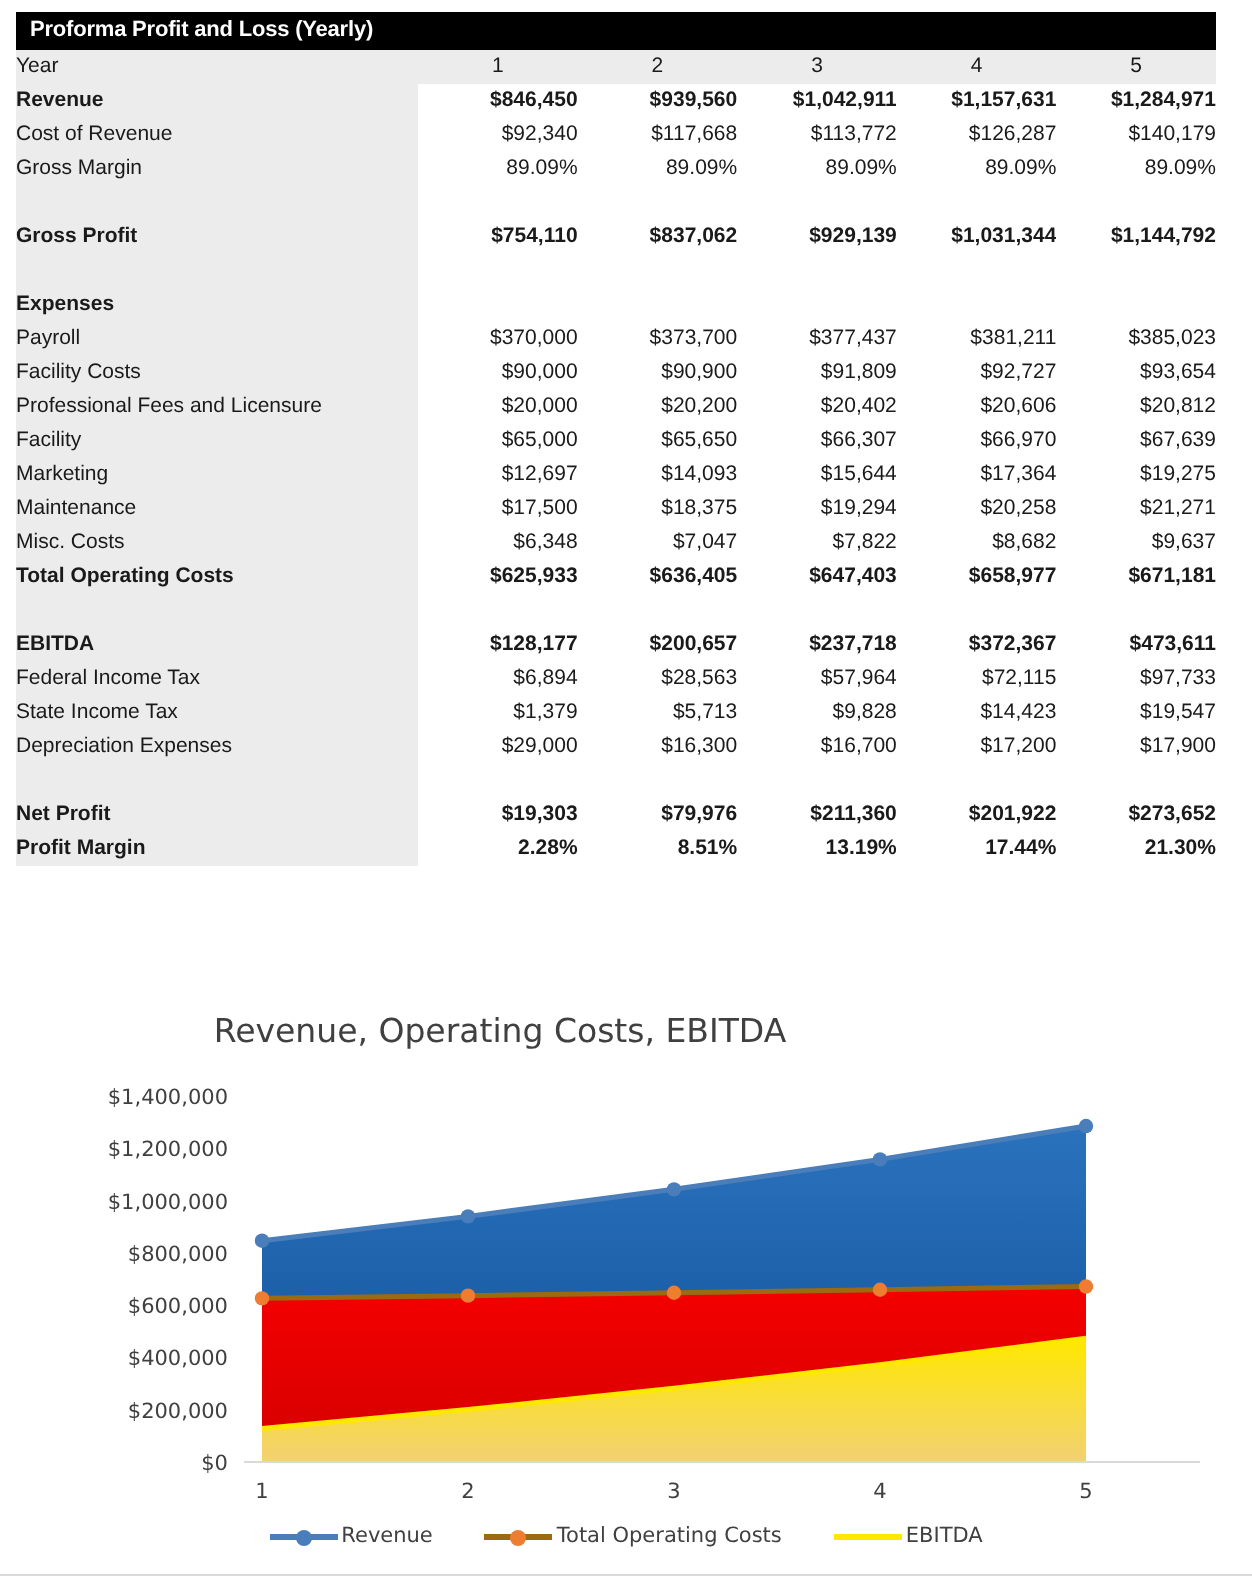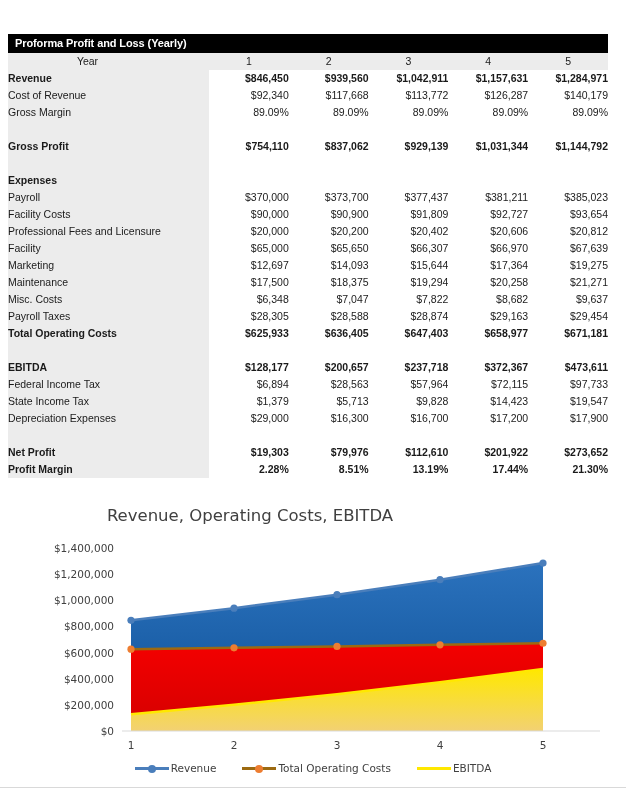--- a/index.html
+++ b/index.html
@@ -26,21 +26,20 @@
 
   .title-bar {
     background: #000000;
     color: #ffffff;
     font-size: 11px;
     font-weight: bold;
     padding: 3px 0 3px 7px;
     letter-spacing: -0.1px;
     height: 13px;
     line-height: 13px;
-    margin-top: 28px;
   }
 
   table.pl {
     border-collapse: collapse;
     width: 100%;
     table-layout: fixed;
     font-size: 10.5px;
   }
   table.pl td {
     padding: 0;
@@ -59,21 +58,20 @@
   td.val {
     width: 79.8px;
     text-align: right;
     padding-right: 9px;
     box-sizing: border-box;
     background: #ffffff;
   }
   
   tr.headrow td.lbl {
     background: #ececec;
-    text-align: center;
     padding-left: 0;
     padding-right: 42px;
   }
   tr.headrow td.val {
     background: #ececec;
     text-align: center;
     padding-right: 0;
   }
   
   tr.spacer td { height: 17px; }
@@ -265,28 +263,20 @@
         </tr>
         <tr class="">
           <td class="lbl">Misc. Costs</td>
           <td class="val">$6,348</td>
           <td class="val">$7,047</td>
           <td class="val">$7,822</td>
           <td class="val">$8,682</td>
           <td class="val">$9,637</td>
         </tr>
         <tr class="">
-          <td class="lbl">Payroll Taxes</td>
-          <td class="val">$28,305</td>
-          <td class="val">$28,588</td>
-          <td class="val">$28,874</td>
-          <td class="val">$29,163</td>
-          <td class="val">$29,454</td>
-        </tr>
-        <tr class="">
           <td class="lbl b">Total Operating Costs</td>
           <td class="val b">$625,933</td>
           <td class="val b">$636,405</td>
           <td class="val b">$647,403</td>
           <td class="val b">$658,977</td>
           <td class="val b">$671,181</td>
         </tr>
         <tr class="spacer">
           <td class="lbl"></td>
           <td class="val"></td>
@@ -332,21 +322,21 @@
           <td class="val"></td>
           <td class="val"></td>
           <td class="val"></td>
           <td class="val"></td>
           <td class="val"></td>
         </tr>
         <tr class="">
           <td class="lbl b">Net Profit</td>
           <td class="val b">$19,303</td>
           <td class="val b">$79,976</td>
-          <td class="val b">$112,610</td>
+          <td class="val b">$211,360</td>
           <td class="val b">$201,922</td>
           <td class="val b">$273,652</td>
         </tr>
         <tr class="">
           <td class="lbl b">Profit Margin</td>
           <td class="val b">2.28%</td>
           <td class="val b">8.51%</td>
           <td class="val b">13.19%</td>
           <td class="val b">17.44%</td>
           <td class="val b">21.30%</td>

